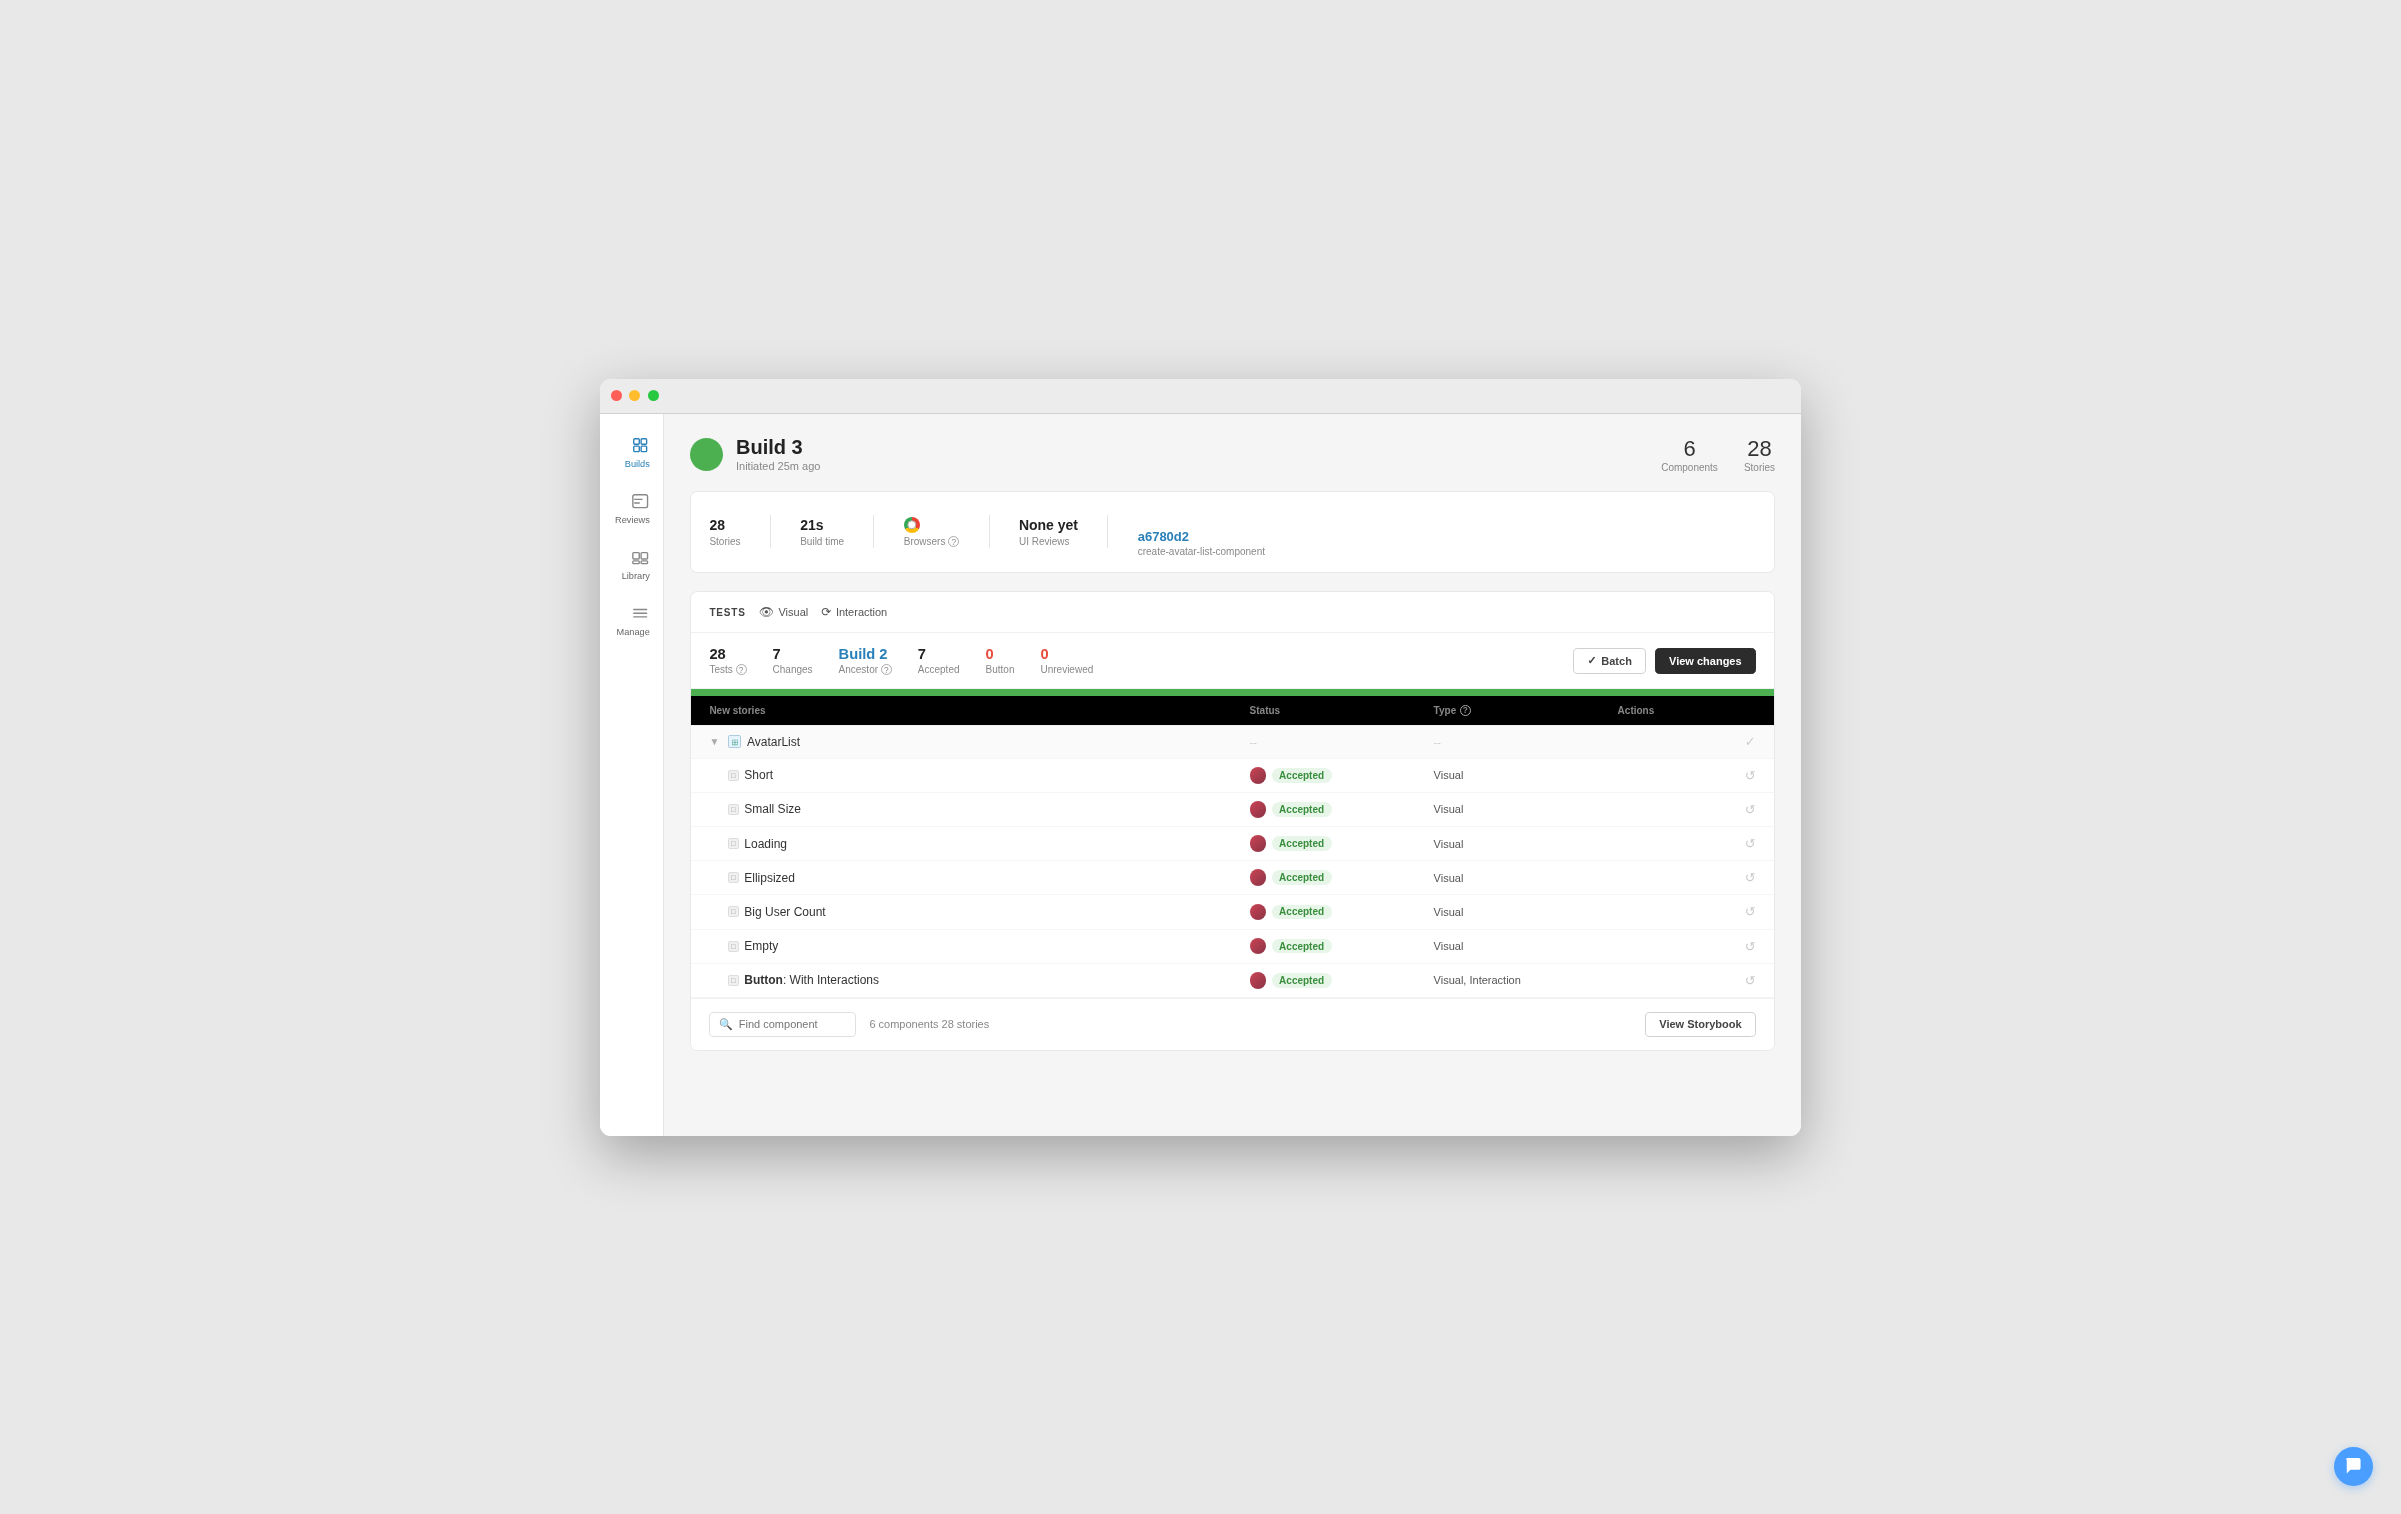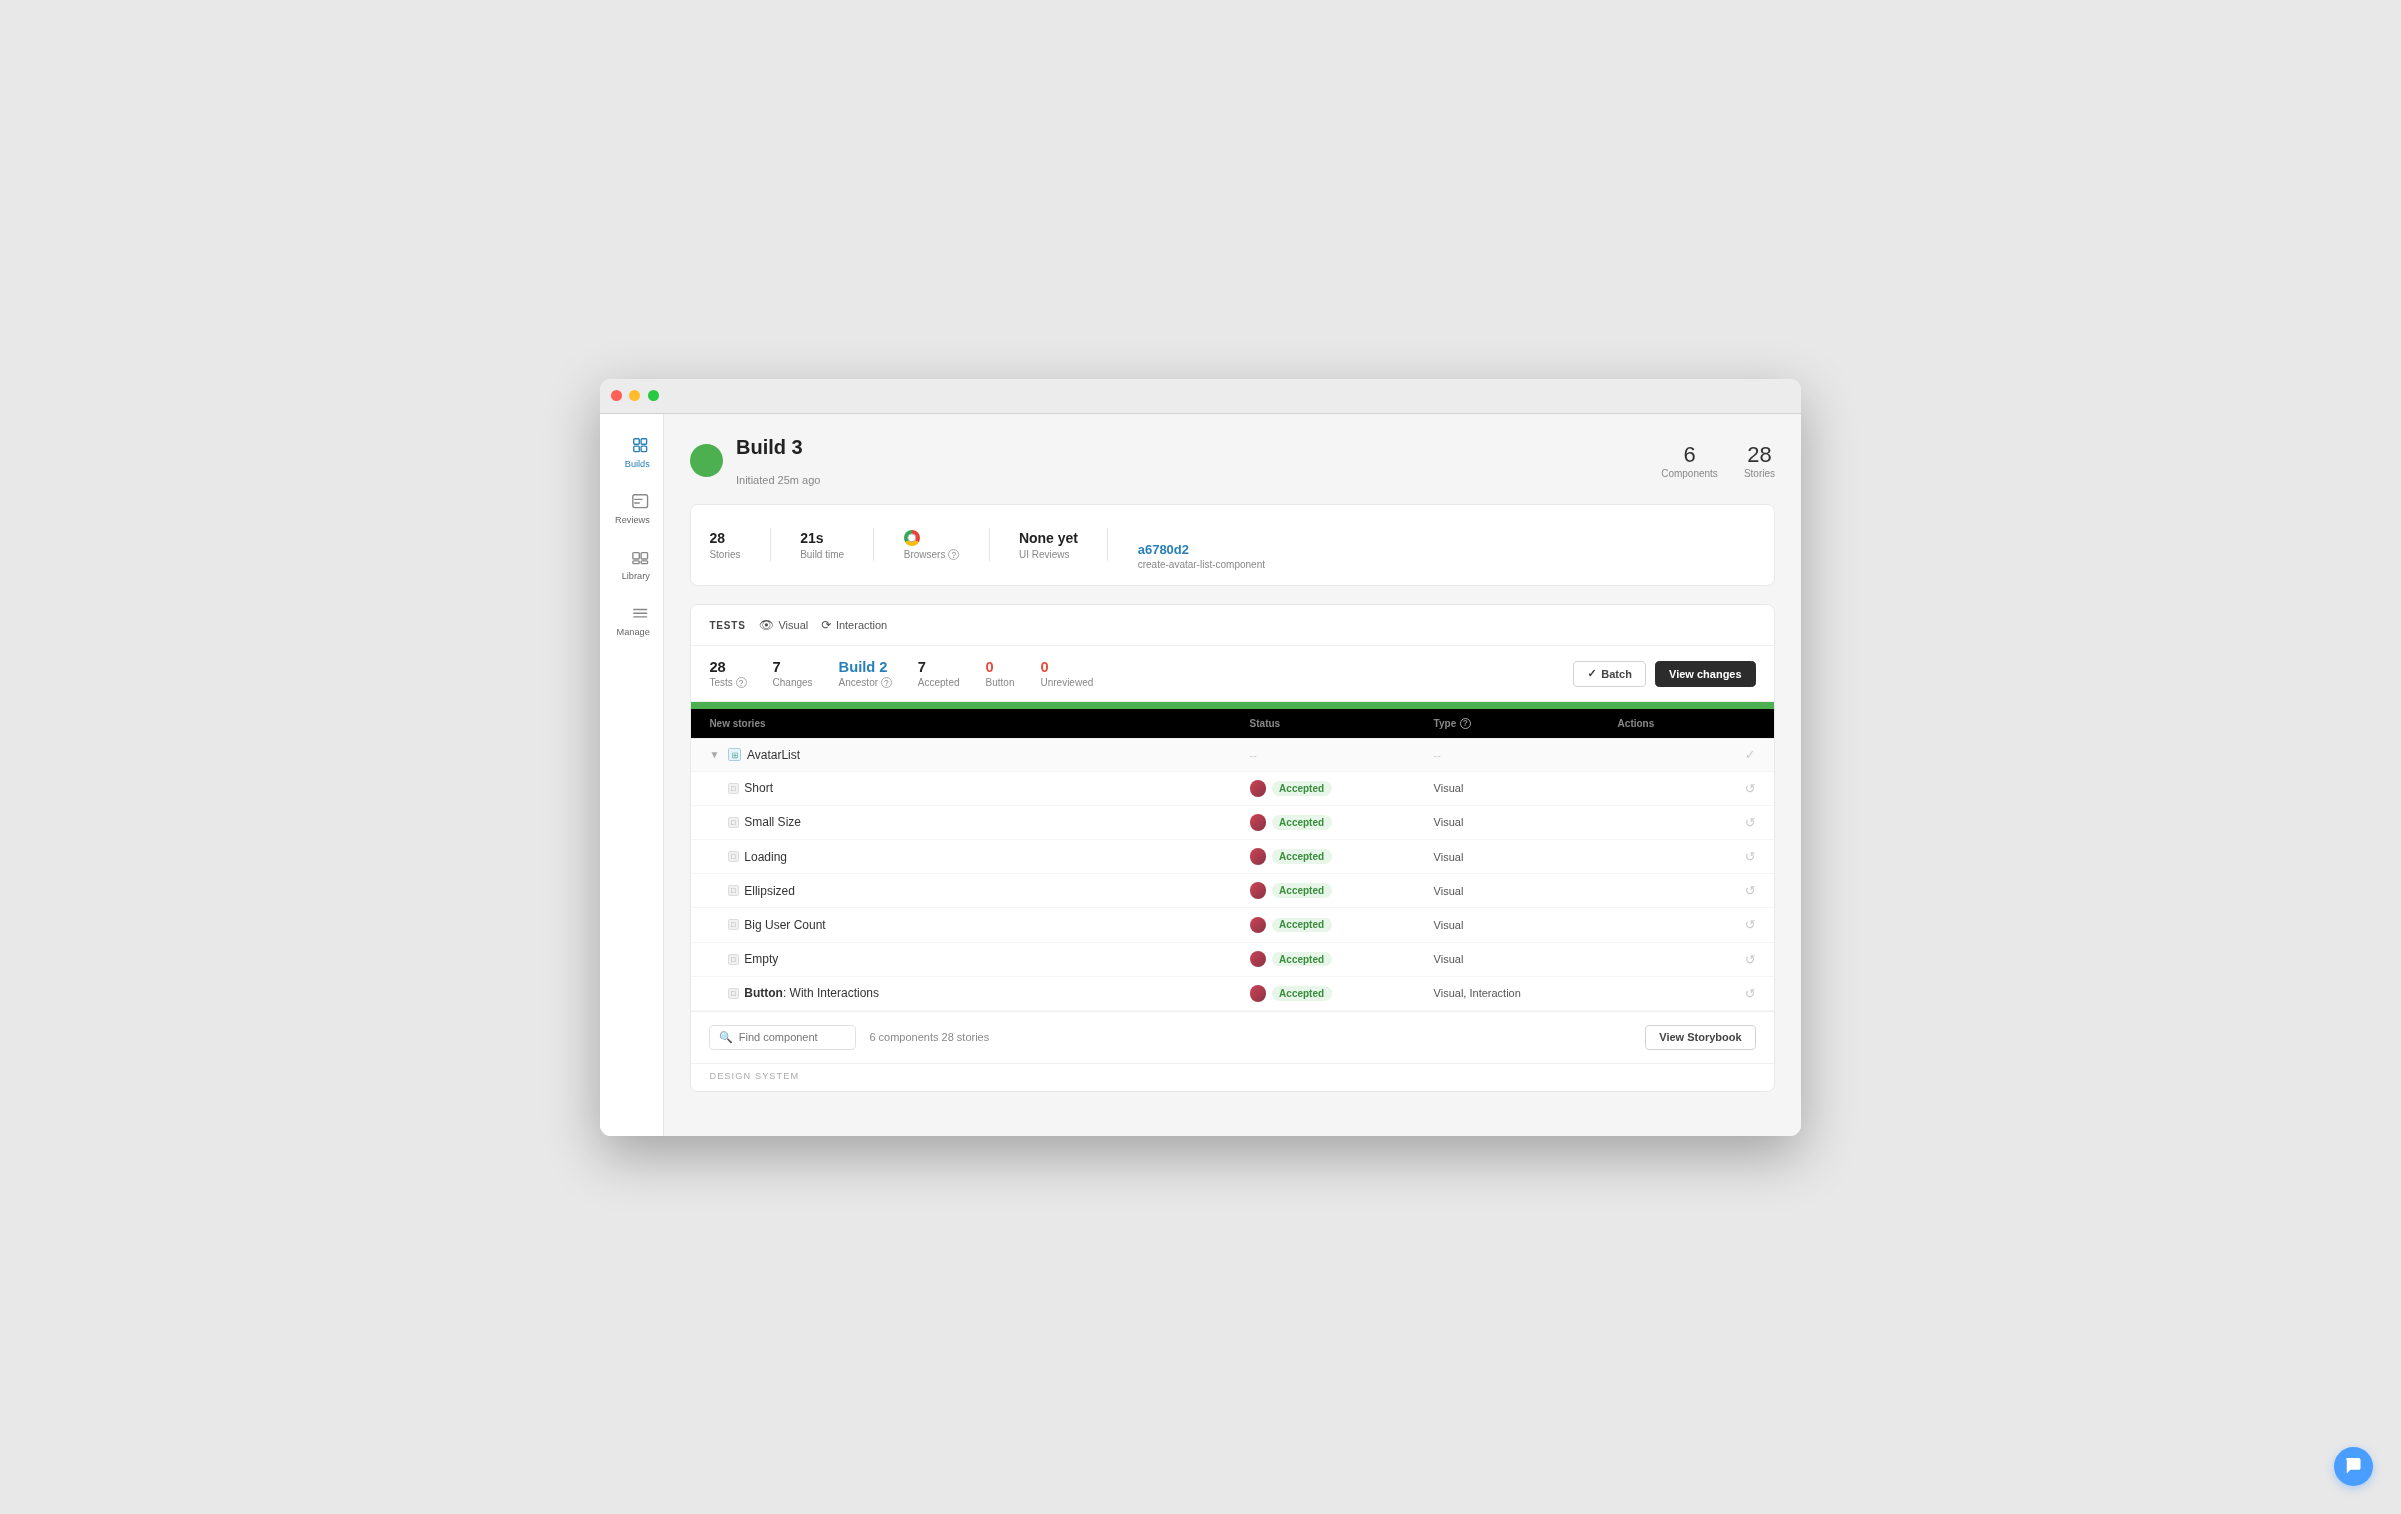--- a/index.html
+++ b/index.html
@@ -106,21 +106,21 @@
       background: #4caf50;
     }
     .build-title {
       font-size: 20px;
       font-weight: 700;
       color: #222;
     }
     .build-subtitle {
       font-size: 11px;
       color: #888;
-      margin-top: 15px;
+      margin-top: 1px;
     }
     .build-stats {
       display: flex;
       gap: 26px;
     }
     .build-stat {
       display: flex;
       flex-direction: column;
       align-items: center;
     }
@@ -778,21 +778,20 @@
           <div style="display:flex;align-items:center;gap:13px;">
             <div class="search-bar">
               <span style="color:#bbb;font-size:11px;">🔍</span>
               <input type="text" placeholder="Find component" style="">
             </div>
             <span class="footer-info">6 components  28 stories</span>
           </div>
           <button class="btn-storybook">View Storybook</button>
         </div>
 
-        <div class="design-system-label">DESIGN SYSTEM</div>
 
       </div>
     </div>
   </div>
 </div>
 
 <div class="chat-fab">
   <svg width="18.4" height="18.4" viewBox="0 0 20 20" fill="white">
     <path d="M2 3a2 2 0 012-2h12a2 2 0 012 2v9a2 2 0 01-2 2H7l-4 4V3z"></path>
   </svg>

